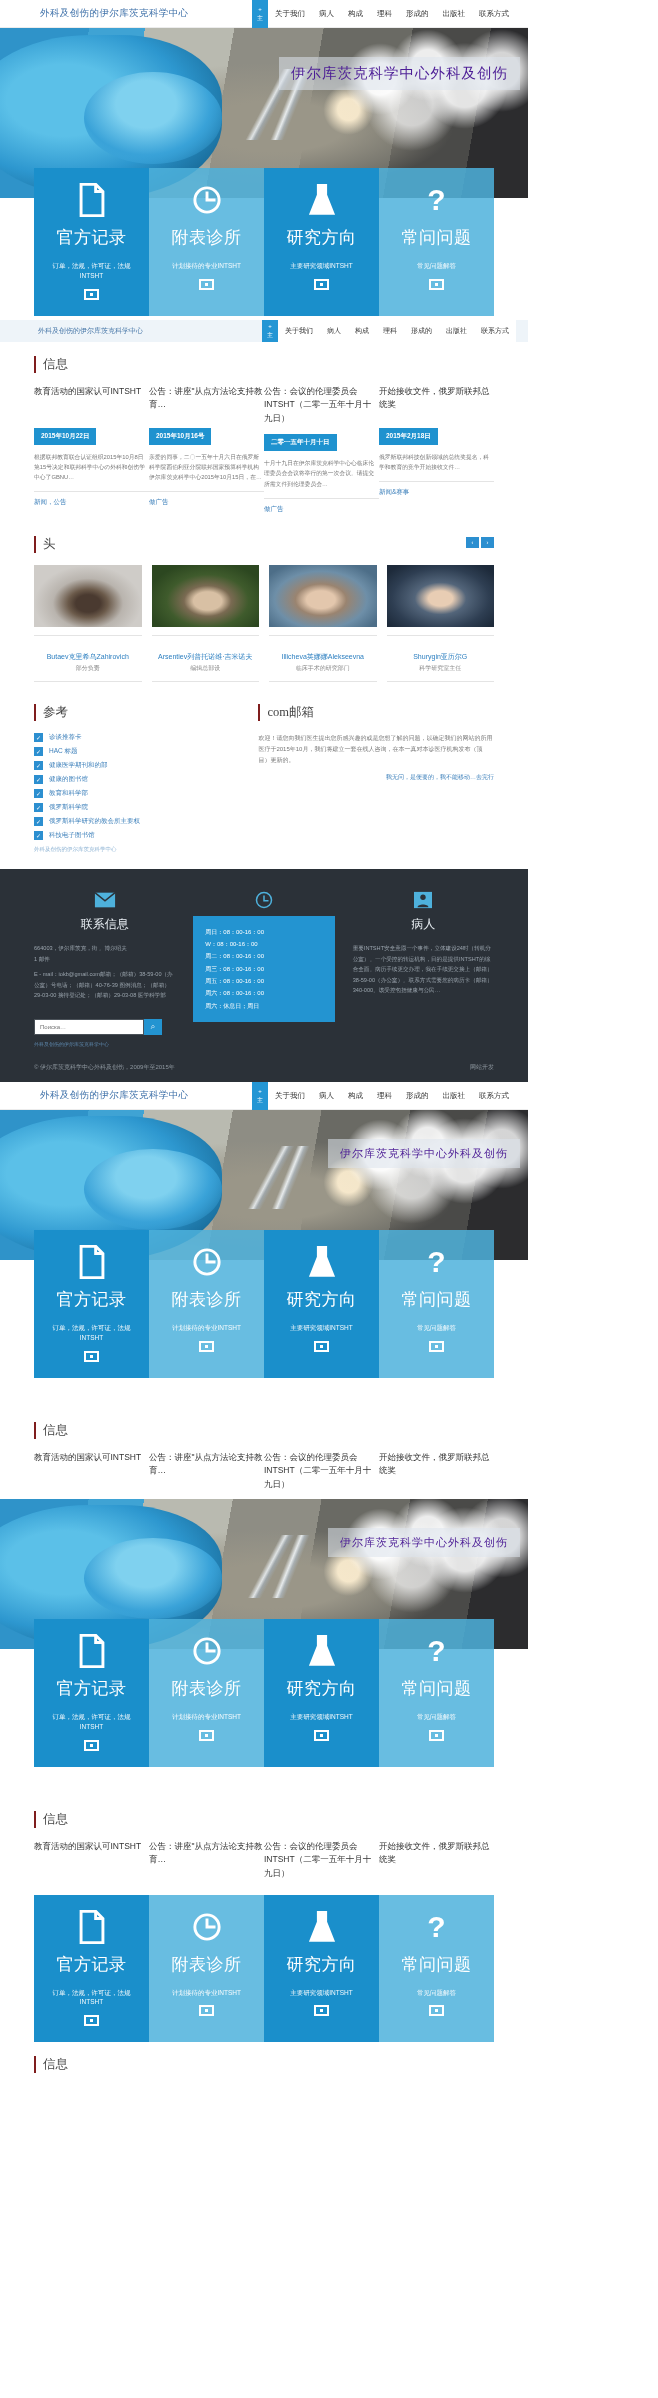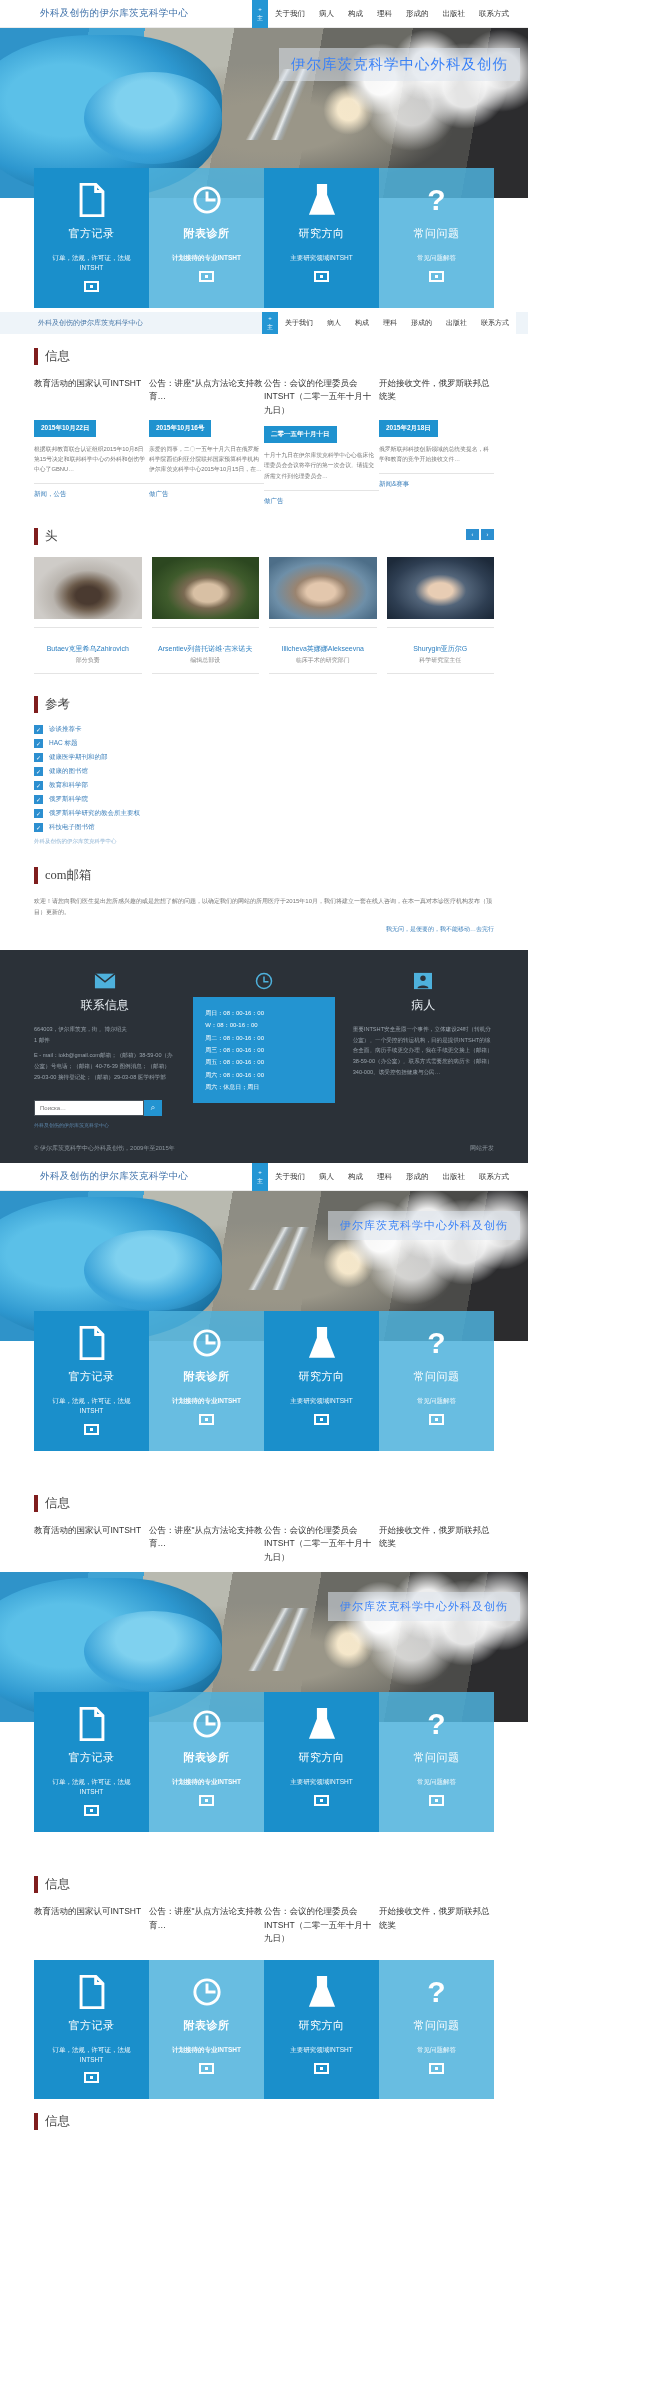--- a/index.html
+++ b/index.html
@@ -38,52 +38,52 @@
   }
   .hero-glove { position:absolute; left:-6%; top:4%; width:48%; height:96%;
       background: radial-gradient(ellipse at 38% 40%, #5bc0e8 0 26%, #2d97cf 54%, #1a6f9e 78%, rgba(26,111,158,0) 88%);
       border-radius:48% 40% 46% 52%; filter:blur(.4px); }
   .hero-glove2 { position:absolute; left:16%; top:26%; width:26%; height:54%;
       background: radial-gradient(ellipse at 45% 35%, #7fd1ef 0 28%, #39a2d8 60%, rgba(57,162,216,0) 86%);
       border-radius:50%; }
   .hero-tool { position:absolute; left:39%; top:24%; width:26%; height:42%;
       background:linear-gradient(118deg, rgba(255,255,255,0) 44%, #dfe3e4 47%, #9fa6a9 49%, rgba(255,255,255,0) 52%),
                  linear-gradient(112deg, rgba(255,255,255,0) 56%, #e6eaeb 59%, #a8afb2 61%, rgba(255,255,255,0) 64%); }
-  .hero-caption { position:absolute; right:8px; top:20px; padding:7px 12px;
-      background:rgba(220,228,236,.55); color:#3b82f6; font-size:14.5px; letter-spacing:1px;
+  .hero-caption { position:absolute; right:8px; top:29px; padding:7px 12px;
+      background:rgba(220,228,236,.55); color:#4c1d95; font-size:14.5px; letter-spacing:1px;
       font-family:"Liberation Serif", serif; }
 
   
   .tiles { display:flex; margin:0 34px; position:relative; top:-30px; }
   .tile { flex:1; padding:14px 8px 16px; text-align:center; color:#fff; position:relative; }
   .tile:nth-child(1){ background:#1a8fcb; }
-  .tile:nth-child(2){ background:rgba(78,177,220,.85);font-weight:bold; }
+  .tile:nth-child(2){ background:rgba(78,177,220,.85); }
   .tile:nth-child(3){ background:#1a8fcb; }
   .tile:nth-child(4){ background:rgba(78,177,220,.85); }
   .tile-icon { height:36px; display:flex; align-items:center; justify-content:center; }
   .tile-icon svg { width:30px; height:34px; fill:none; stroke:#fff; stroke-width:2.4; }
   .tile-icon .q { font-size:30px; font-weight:bold; color:#fff; line-height:1; font-family:"Liberation Sans",sans-serif; }
-  .tile-title { font-size:11px; margin-top:8px; font-family:"Liberation Serif", serif; letter-spacing:.5px; }
+  .tile-title { font-size:17px; margin-top:8px; font-family:"Liberation Serif", serif; letter-spacing:.5px; }
   .tile-sub { font-size:6.5px; margin-top:12px; opacity:.95; line-height:1.5; }
   .tile-more { margin:8px auto 0; width:15px; height:11px; border:2px solid #fff;
       display:flex; align-items:center; justify-content:center; }
   .tile-more i { width:3px; height:3px; background:#fff; display:block; }
 
   
   .sticky-bar { position:relative; height:22px; margin-top:-26px; background:rgba(236,243,248,.9);
       display:flex; align-items:center; }
   .sticky-bar .sb-brand { font-size:7px; color:#4877a8; padding-left:38px; }
   .sticky-bar .sb-nav { position:absolute; right:12px; display:flex; align-items:center; }
   .sticky-bar .sb-nav .nav-toggle { height:22px; }
   .sticky-bar .sb-nav ul { list-style:none; display:flex; background:#fff; height:22px; align-items:center; }
   .sticky-bar .sb-nav li { font-size:7px; padding:0 7px; }
 
   
   .section { padding:14px 34px 8px; }
-  .sec-head { font-size:12.5px; color:#444; border-left:4px solid #7f1d1d; padding-left:7px;
+  .sec-head { font-size:12.5px; color:#444; border-left:2px solid #7f1d1d; padding-left:7px;
       font-family:"Liberation Serif", serif; margin-bottom:12px; position:relative; }
   .sec-arrows { position:absolute; right:0; top:1px; display:flex; gap:2px; }
   .sec-arrows span { width:13px; height:11px; background:#2c8fd0; color:#fff; font-size:7px;
       display:flex; align-items:center; justify-content:center; }
 
   
   .news { display:flex; gap:0; }
   .news-item { flex:1; }
   .news-title { font-size:8.5px; color:#333; line-height:1.6; min-height:34px; }
   .news-date { background:#1f92cf; color:#fff; font-size:6.5px; font-weight:bold;
@@ -95,21 +95,21 @@
   
   .docs { display:flex; gap:10px; }
   .doc { flex:1; }
   .doc-photo { height:62px; position:relative; overflow:hidden; }
   .doc-photo .blur { position:absolute; inset:0; }
   .doc-name { margin-top:9px; font-size:7px; color:#2c7fc0; text-align:center; line-height:1.6; }
   .doc-role { font-size:6px; color:#888; text-align:center; margin-top:2px; }
   .doc-under { border-top:1px solid #e4e4e4; margin-top:8px; }
 
   
-  .twocol { display:flex; gap:22px; padding:14px 34px 16px;flex-direction:column; }
+  .twocol { display:flex; gap:22px; padding:14px 34px 16px; }
   .col-left { width:44%; }
   .col-right { flex:1; }
   .chk { display:flex; align-items:center; gap:6px; margin-bottom:5px; }
   .chk .box { width:9px; height:9px; background:#2c8fd0; color:#fff; font-size:6px;
       display:flex; align-items:center; justify-content:center; flex:0 0 9px; }
   .chk span.t { font-size:6.5px; color:#3b7fba; }
   .para { font-size:6px; color:#777; line-height:1.85; }
   .ask { text-align:right; font-size:6px; color:#3b7fba; margin-top:7px; }
 
   

